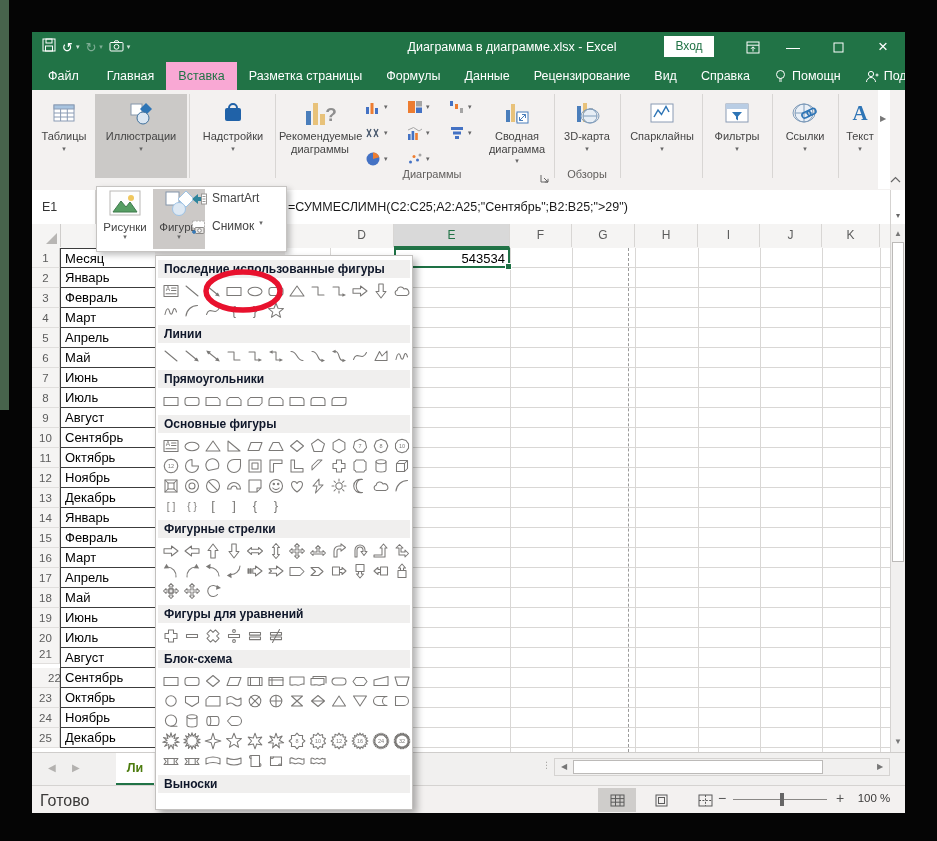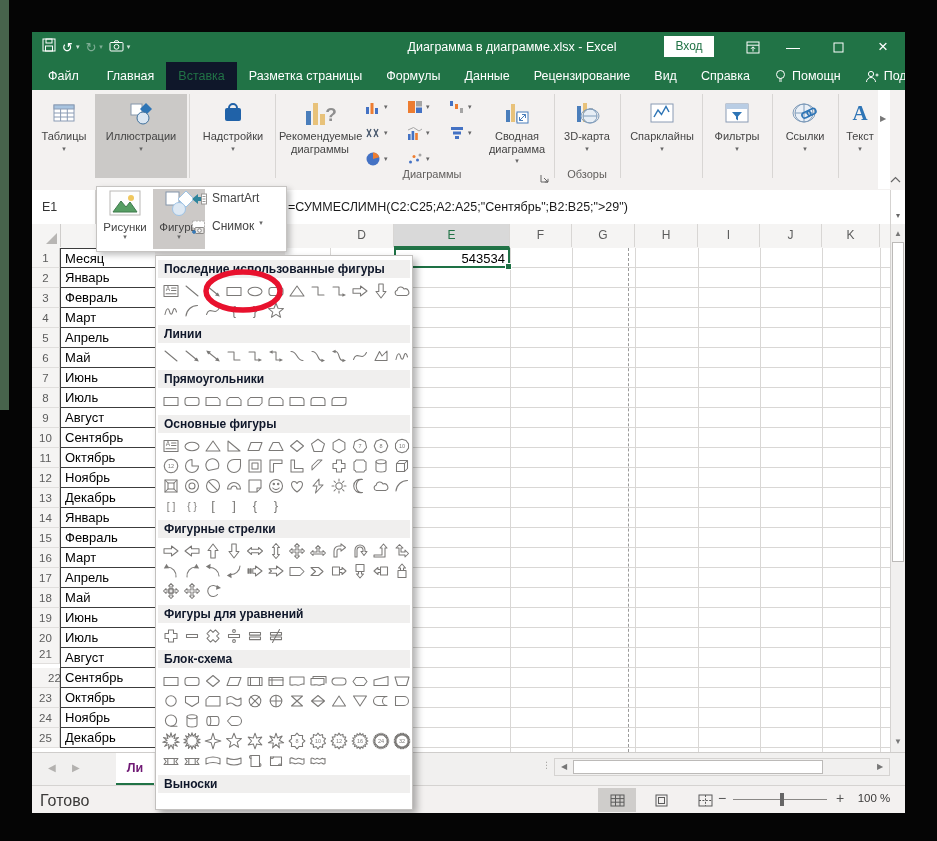--- a/index.html
+++ b/index.html
@@ -11,21 +11,21 @@
   .titlebar{position:absolute;left:0;top:0;width:100%;height:30px;background:#217346;color:#fff}
   .qat{position:absolute;top:0;left:10px;height:30px;display:flex;align-items:center;gap:6px}
   .qat .g{font-size:13px;color:#fff}
   .qat .d{font-size:7px;color:#cfe3d8;margin-left:-3px}
   .title{position:absolute;left:340px;width:280px;top:0;height:30px;line-height:30px;text-align:center;font-size:12.5px;color:#fff;white-space:nowrap}
   .signin{position:absolute;left:632px;top:4px;width:50px;height:21px;background:#fff;color:#217346;font-size:12px;text-align:center;line-height:21px}
   .wctl{position:absolute;top:0;height:30px;width:30px;display:flex;align-items:center;justify-content:center;color:#fff;font-size:14px}
   
   .tabrow{position:absolute;left:0;top:30px;width:100%;height:28px;background:#217346;display:flex;align-items:center}
   .tab{height:28px;line-height:28px;padding:0 12px;font-size:12.5px;color:#fff;white-space:nowrap;display:flex;align-items:center;gap:5px}
-  .tab.active{background:#0f172a;color:#217346}
+  .tab.active{background:#f9a8d4;color:#217346}
   .tab.filetab{padding:0 16px}
   
   .ribbon{position:absolute;left:0;top:58px;width:100%;height:100px;background:#f3f1f0;border-bottom:1px solid #d5d3d1}
   .rbtn{position:absolute;top:4px;height:84px;text-align:center;color:#444}
   .rbtn.pressed{background:#cbc9c7}
   .ricon{height:34px;display:flex;align-items:center;justify-content:center;margin-top:2px}
   .rlabel{font-size:11px;line-height:12.5px;color:#444}
   .rarr{font-size:7px;color:#666;margin-top:2px}
   .gsep{position:absolute;top:4px;height:84px;width:1px;background:#d8d6d4}
   .glabel{position:absolute;top:78px;font-size:11px;color:#605e5c;text-align:center}
@@ -49,21 +49,21 @@
   .rhead{position:absolute;left:0;width:28px;height:20px;background:#f5f4f3;border-right:1px solid #cfcdcb;border-bottom:1px solid #e0dedc;font-size:11.5px;color:#5c5c5c;text-align:center;line-height:20px;box-sizing:border-box}
   .acell{position:absolute;left:28px;width:95px;height:20px;border-left:1px solid #3c3c3c;border-bottom:1px solid #3c3c3c;font-size:13px;color:#000;line-height:19px;padding-left:4px;box-sizing:border-box;background:#fff}
   .activecell{position:absolute;left:362px;top:216px;width:116px;height:20px;border:2px solid #1e7145;background:#fff;box-sizing:border-box;font-size:13px;color:#000;text-align:right;line-height:17px;padding-right:3px}
   .fillhandle{position:absolute;right:-3px;bottom:-3px;width:5px;height:5px;background:#1e7145;border:1px solid #fff}
   .vscroll{position:absolute;left:858px;top:192px;width:15px;height:528px;background:#f1f0ef;border-left:1px solid #d5d3d1;box-sizing:border-box}
   .varrow{position:absolute;left:0;width:14px;height:16px;color:#777;font-size:8px;text-align:center;line-height:16px}
   .vthumb{position:absolute;left:1px;top:18px;width:12px;height:320px;background:#fff;border:1px solid #bcbab8;box-sizing:border-box}
   
   .tabsbar{position:absolute;left:0;top:720px;width:873px;height:33px;background:#f1f0ef;border-top:1px solid #cfcdcb;box-sizing:border-box}
   .navarr{position:absolute;top:9px;color:#b3b1af;font-size:10px}
-  .sheettab{position:absolute;left:84px;top:0;width:38px;height:32px;background:#fff;border-bottom:2px solid #217346;color:#701a75;font-weight:bold;font-size:12.5px;text-align:center;line-height:30px;box-sizing:border-box}
+  .sheettab{position:absolute;left:84px;top:0;width:38px;height:32px;background:#fff;border-bottom:2px solid #217346;color:#4d7c0f;font-weight:bold;font-size:12.5px;text-align:center;line-height:30px;box-sizing:border-box}
   .hscroll{position:absolute;left:522px;top:5px;width:336px;height:18px;background:#f1f0ef;border:1px solid #d5d3d1;box-sizing:border-box}
   .hthumb{position:absolute;left:18px;top:1px;width:250px;height:14px;background:#fff;border:1px solid #bcbab8;box-sizing:border-box}
   .harr{position:absolute;top:1px;width:16px;height:14px;color:#777;font-size:8px;text-align:center;line-height:14px}
   .dots{position:absolute;left:510px;top:7px;color:#a8a6a4;font-size:9px;letter-spacing:1px}
   
   .statusbar{position:absolute;left:0;top:753px;width:873px;height:28px;background:#f3f1f0;border-top:1px solid #d5d3d1;box-sizing:border-box}
   .status{position:absolute;left:8px;top:6px;font-size:16px;color:#3b3a39}
   .viewbtn{position:absolute;top:2px;width:38px;height:24px;display:flex;align-items:center;justify-content:center}
   .viewbtn.sel{background:#cfcdcb}
   .zoomtxt{position:absolute;left:822px;top:6px;width:40px;text-align:center;font-size:11.5px;color:#3b3a39}

